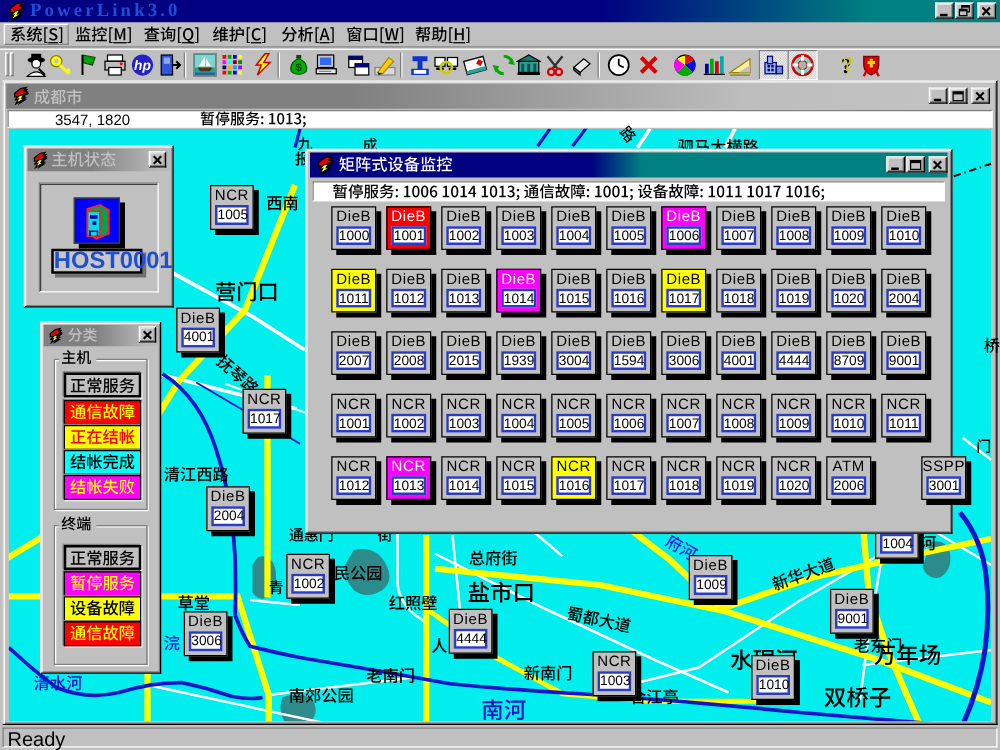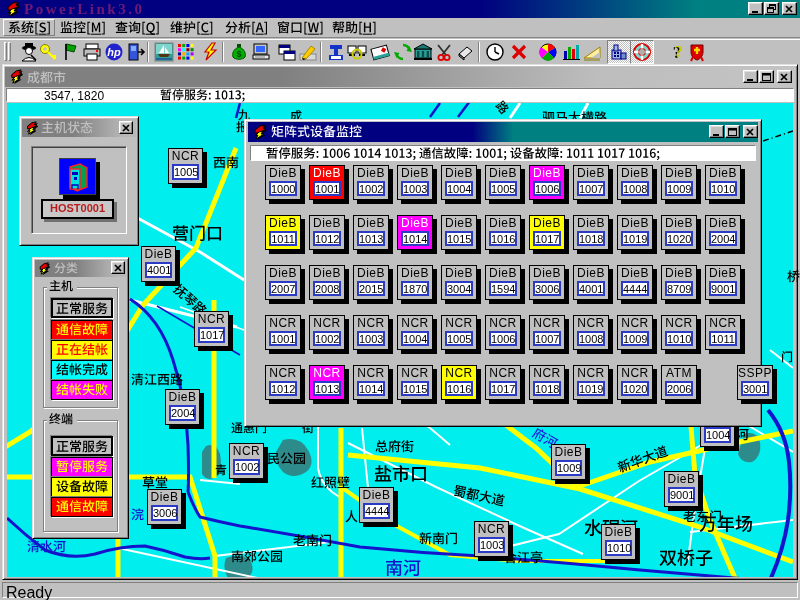--- a/index.html
+++ b/index.html
@@ -13,21 +13,21 @@
 .dev.m{background:#ff00ff}.dev.m .t{color:#fff}
 </style></head><body>
 
 <div class="abs" style="left:0;top:0;width:800px;height:18px;background:linear-gradient(90deg,#000080 0%,#000080 60%,#008080 87%)"></div>
 <svg class="abs" style="left:4px;top:1px" width="16" height="16">
     <polygon points="5.5,7.0 10.5,3.0 15.5,2.0 13.5,5.0 16.5,6.0 9.5,10.0 5.5,10.0" fill="#000"></polygon>
     <polygon points="9.5,9.0 13.5,8.0 11.5,11.0 14.5,11.0 6.5,16.0 8.5,12.0 5.5,13.0" fill="#000"></polygon>
     <polygon points="4.0,6.0 9.0,2.0 14.0,1.0 12.0,4.0 15.0,5.0 8.0,9.0 4.0,9.0" fill="#e00000" stroke="#000" stroke-width="1"></polygon>
     <polygon points="8.0,8.0 12.0,7.0 10.0,10.0 13.0,10.0 5.0,15.0 7.0,11.0 4.0,12.0" fill="#ffff00" stroke="#000" stroke-width="1"></polygon>
   </svg>
-<div class="abs" style="left:24px;top:1px;color:#701a75;font-family:'Liberation Serif',serif;font-weight:bold;font-size:15px;letter-spacing:2.5px;line-height:17px">PowerLink3.0</div>
+<div class="abs" style="left:24px;top:1px;color:#1d4ed8;font-family:'Liberation Serif',serif;font-weight:bold;font-size:15px;letter-spacing:2.5px;line-height:17px">PowerLink3.0</div>
 <div class="btn3" style="left:748px;top:2px;width:15px;height:13px">
     <svg width="13" height="11" style="display:block">
       <rect x="3" y="8" width="6" height="2" fill="#000"></rect>
     </svg>
   </div>
 <div class="btn3" style="left:764px;top:2px;width:15px;height:13px">
     <svg width="13" height="11" style="display:block">
       <rect x="4.5" y="1.5" width="6" height="5" fill="none" stroke="#000"></rect>
       <rect x="4.5" y="1.5" width="6" height="1.6" fill="#000"></rect>
       <rect x="2.5" y="4.5" width="6" height="5" fill="#c0c0c0" stroke="#000"></rect>
@@ -521,21 +521,21 @@
   </div>
 <div class="abs" style="left:31px;top:146px;width:96px;height:88px;border:1px solid;border-color:#808080 #fff #fff #808080;box-shadow:inset 1px 1px 0 #404040"></div>
 <div class="abs" style="left:59px;top:158px;width:37px;height:37px;background:#0000ff;border:1px solid #404040;box-shadow:4px 4px 0 #000"></div>
 <svg class="abs" style="left:63px;top:161px" width="30" height="31">
     <polygon points="7,6 17,3 24,7 24,26 14,30 7,26" fill="#00a050" stroke="#ff2020" stroke-width="1.4"></polygon>
     <rect x="7" y="8" width="10" height="20" fill="#00e0e0" stroke="#ff2020" stroke-width="1.4"></rect>
     <rect x="9" y="11" width="6" height="3" fill="#0000c0"></rect>
     <rect x="11" y="16" width="3" height="3" fill="#0000c0"></rect>
     <path d="M9 28 L9 24 L15 24 L15 28" fill="none" stroke="#0000c0" stroke-width="1.3"></path>
   </svg>
-<div class="abs" style="left:41px;top:199px;width:73px;height:20px;background:#c8c8c8;border:2px solid #000;box-shadow:3px 3px 0 #707070;color:#b91c1c;font-weight:bold;font-size:11px;text-align:center;line-height:15px">HOST0001</div>
+<div class="abs" style="left:41px;top:199px;width:73px;height:20px;background:#c8c8c8;border:2px solid #000;box-shadow:3px 3px 0 #707070;color:#1d4ed8;font-weight:bold;font-size:19px;text-align:center;line-height:15px">HOST0001</div>
 <div class="win" style="left:32px;top:257px;width:97px;height:282px"></div>
 <div class="abs" style="left:35px;top:260px;width:91px;height:17px;background:linear-gradient(90deg,#808080 0%,#808080 45%,#b8b8b8 90%)"></div>
 <svg class="abs" style="left:37px;top:262px" width="13" height="13">
     <polygon points="4.8,5.9 8.8,2.6 12.9,1.8 11.2,4.2 13.7,5.1 8.0,8.3 4.8,8.3" fill="#000"></polygon>
     <polygon points="8.0,7.5 11.2,6.7 9.6,9.1 12.1,9.1 5.6,13.2 7.2,9.9 4.8,10.8" fill="#000"></polygon>
     <polygon points="3.2,4.9 7.3,1.6 11.4,0.8 9.8,3.2 12.2,4.1 6.5,7.3 3.2,7.3" fill="#e00000" stroke="#000" stroke-width="1"></polygon>
     <polygon points="6.5,6.5 9.8,5.7 8.1,8.1 10.6,8.1 4.1,12.2 5.7,8.9 3.2,9.8" fill="#ffff00" stroke="#000" stroke-width="1"></polygon>
   </svg>
 <svg style="position:absolute;left:54px;top:262px;overflow:visible" width="24" height="14">
     <path transform="translate(0,10.3)" d="M2.3 -5.7H9V-4.5H2.3ZM8.6 -5.7H9.8Q9.8 -5.7 9.8 -5.6Q9.8 -5.4 9.8 -5.3Q9.8 -5.2 9.8 -5.1Q9.7 -3.8 9.7 -2.8Q9.6 -1.8 9.5 -1.2Q9.4 -0.6 9.3 -0.2Q9.2 0.2 9 0.4Q8.8 0.6 8.6 0.7Q8.4 0.8 8.1 0.9Q7.7 0.9 7.2 0.9Q6.7 0.9 6.2 0.9Q6.2 0.6 6.1 0.3Q6 0 5.8 -0.3Q6.4 -0.2 6.8 -0.2Q7.3 -0.2 7.5 -0.2Q7.9 -0.2 8 -0.4Q8.2 -0.5 8.3 -1.1Q8.4 -1.6 8.5 -2.7Q8.5 -3.7 8.6 -5.4ZM3.8 -9.9 5 -9.6Q4.6 -8.6 4 -7.6Q3.5 -6.7 2.8 -5.9Q2.1 -5.1 1.4 -4.5Q1.3 -4.6 1.2 -4.8Q1 -5 0.8 -5.1Q0.6 -5.3 0.5 -5.4Q1.2 -5.9 1.8 -6.6Q2.4 -7.3 3 -8.2Q3.5 -9 3.8 -9.9ZM8.2 -9.9Q8.4 -9.4 8.8 -8.7Q9.2 -8.1 9.7 -7.5Q10.1 -6.9 10.6 -6.5Q11.1 -6 11.6 -5.6Q11.5 -5.5 11.3 -5.3Q11.1 -5.1 10.9 -5Q10.8 -4.8 10.7 -4.6Q10.2 -5.1 9.7 -5.6Q9.2 -6.2 8.7 -6.8Q8.3 -7.5 7.8 -8.2Q7.4 -8.9 7.1 -9.5ZM4.5 -5.3H5.7Q5.6 -4.3 5.4 -3.4Q5.2 -2.5 4.8 -1.6Q4.3 -0.8 3.5 -0.1Q2.7 0.6 1.5 1Q1.4 0.9 1.3 0.7Q1.1 0.5 1 0.4Q0.9 0.2 0.7 0.1Q1.9 -0.3 2.6 -0.9Q3.4 -1.5 3.7 -2.2Q4.1 -2.9 4.3 -3.7Q4.4 -4.5 4.5 -5.3Z M12.8 -7.8H23.2V-6.8H12.8ZM12.7 -3.1H23.3V-2.1H12.7ZM20.8 -9.9 22 -9.6Q21.7 -9.1 21.3 -8.7Q20.9 -8.2 20.6 -7.9L19.7 -8.2Q19.9 -8.5 20.1 -8.8Q20.3 -9.1 20.5 -9.4Q20.7 -9.7 20.8 -9.9ZM17.4 -10.1H18.6V-4.5H17.4ZM14.1 -9.5 15 -9.9Q15.4 -9.5 15.8 -9.1Q16.2 -8.6 16.3 -8.3L15.3 -7.8Q15.1 -8.1 14.8 -8.6Q14.4 -9.1 14.1 -9.5ZM17.4 -4.3H18.6Q18.5 -3.4 18.3 -2.7Q18.2 -2 17.8 -1.4Q17.4 -0.9 16.9 -0.4Q16.3 0.1 15.3 0.4Q14.4 0.8 13.1 1Q13 0.9 12.9 0.7Q12.8 0.5 12.7 0.3Q12.6 0.1 12.5 0Q13.7 -0.2 14.6 -0.5Q15.4 -0.8 15.9 -1.1Q16.5 -1.5 16.8 -2Q17.1 -2.4 17.2 -3Q17.3 -3.6 17.4 -4.3ZM17.1 -7.3 18 -7Q17.5 -6.3 16.7 -5.7Q16 -5.1 15.1 -4.6Q14.2 -4.2 13.3 -3.9Q13.2 -4 13.1 -4.2Q13 -4.4 12.8 -4.5Q12.7 -4.7 12.6 -4.8Q13.5 -5 14.3 -5.4Q15.2 -5.8 15.9 -6.3Q16.6 -6.8 17.1 -7.3ZM18.6 -2.7Q19.2 -1.6 20.5 -0.9Q21.7 -0.3 23.6 -0.1Q23.5 0.1 23.4 0.2Q23.2 0.4 23.1 0.6Q23 0.8 22.9 1Q21.6 0.8 20.5 0.4Q19.5 -0.1 18.8 -0.8Q18 -1.5 17.6 -2.5ZM17.7 -6.4 18.3 -7.2Q18.9 -7 19.5 -6.7Q20.2 -6.3 20.9 -6Q21.6 -5.7 22.2 -5.4Q22.8 -5.1 23.2 -4.8L22.7 -3.9Q22.3 -4.2 21.7 -4.5Q21.1 -4.8 20.4 -5.2Q19.7 -5.5 19 -5.8Q18.3 -6.2 17.7 -6.4Z" fill="#c0c0c0"></path>
@@ -726,21 +726,21 @@
 <div class="dev " style="left:309px;top:265px;width:36px;height:35px">
     <div class="t">DieB</div>
     <div class="n">2008</div>
   </div>
 <div class="dev " style="left:353px;top:265px;width:36px;height:35px">
     <div class="t">DieB</div>
     <div class="n">2015</div>
   </div>
 <div class="dev " style="left:397px;top:265px;width:36px;height:35px">
     <div class="t">DieB</div>
-    <div class="n">1870</div>
+    <div class="n">1939</div>
   </div>
 <div class="dev " style="left:441px;top:265px;width:36px;height:35px">
     <div class="t">DieB</div>
     <div class="n">3004</div>
   </div>
 <div class="dev " style="left:485px;top:265px;width:36px;height:35px">
     <div class="t">DieB</div>
     <div class="n">1594</div>
   </div>
 <div class="dev " style="left:529px;top:265px;width:36px;height:35px">

